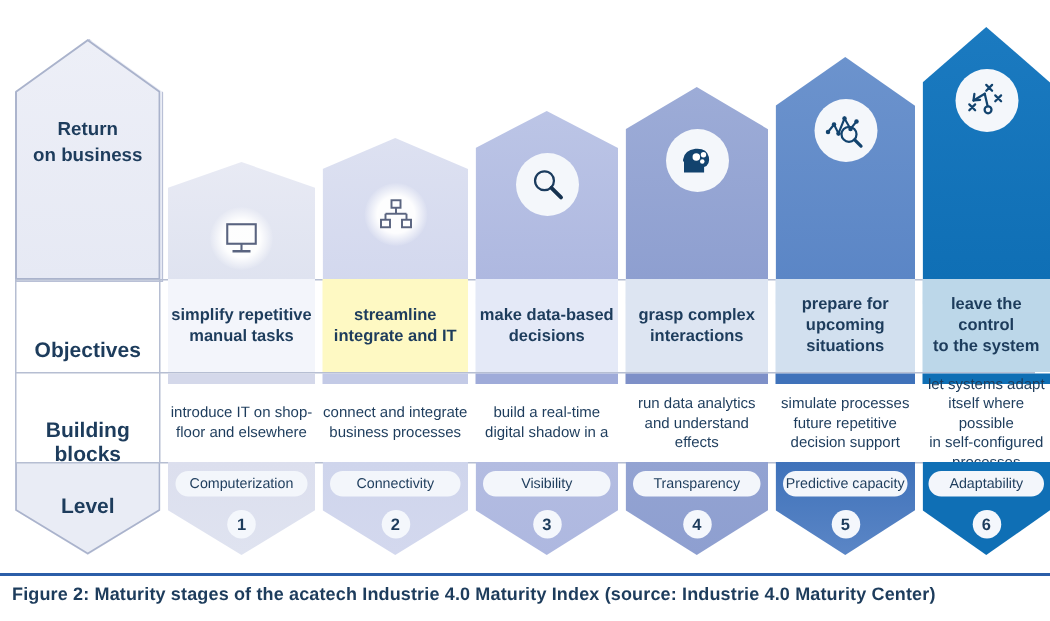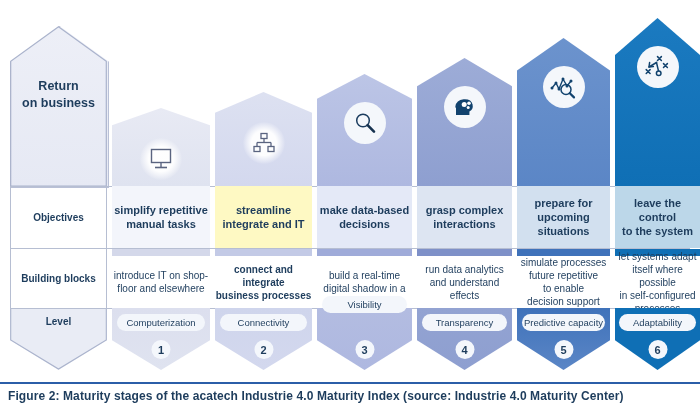--- a/index.html
+++ b/index.html
@@ -48,21 +48,21 @@
   }
 
   
   .cell{
     position:absolute;left:0;width:100%;
     display:flex;align-items:center;justify-content:center;
     text-align:center;box-sizing:border-box;
   }
   .cell-objectives{font-size:11px;font-weight:bold;line-height:1.3;}
   .cell-blocks{font-size:10px;line-height:1.3;}
-  .rowlabel{font-size:10px;font-weight:bold;}
+  .rowlabel{font-size:14px;font-weight:bold;margin-top:16px;}
 
   
   .capbar{position:absolute;left:0;width:100%;height:7px;}
 
   
   .chev{
     position:absolute;left:0;width:100%;
     clip-path:polygon(0% 0%, 100% 0%, 100% 52%, 50% 100%, 0% 52%);
   }
   .levelpill{
@@ -234,21 +234,21 @@
       <div class="cell cell-objectives" style="left:215px;top:186px;width:97px;height:62px;position:absolute;
      background:#fef9c3;flex-direction:column;">
         <div style="width:100%;">
           <div>streamline</div>
           <div>integrate and IT</div>
         </div>
       </div>
       <div class="capbar" style="left:215px;top:249px;width:97px;height:7px;background:#c3cae6;"></div>
       <div class="cell cell-blocks" style="left:215px;top:256px;width:97px;height:52px;position:absolute;
      background:#ffffff;flex-direction:column;">
-        <div style="width:100%;font-weight:bold;">
+        <div style="width:100%;">
           <div>connect and integrate</div>
           <div>business processes</div>
         </div>
       </div>
       <div class="chev" style="left:215px;top:308px;width:97px;height:62px;
      background:linear-gradient(180deg, #cfd5ec 0%, #d3d8ee 100%);"></div>
       <div class="levelpill" style="left:219.85px;width:87.3px;top:314px;position:absolute;">Connectivity</div>
       <div class="numcircle" style="left:263.5px;top:340px;transform:translateX(-50%);position:absolute;">2</div>
       <div class="cell cell-objectives" style="left:317px;top:186px;width:95px;height:62px;position:absolute;
      background:#e4e9f7;flex-direction:column;">
@@ -260,21 +260,21 @@
       <div class="capbar" style="left:317px;top:249px;width:95px;height:7px;background:#9fabd9;"></div>
       <div class="cell cell-blocks" style="left:317px;top:256px;width:95px;height:52px;position:absolute;
      background:#ffffff;flex-direction:column;text-align:center;">
         <div style="width:100%;">
           <div>build a real-time</div>
           <div>digital shadow in a</div>
         </div>
       </div>
       <div class="chev" style="left:317px;top:308px;width:95px;height:62px;
      background:linear-gradient(180deg, #b3bce1 0%, #aeb8e0 100%);"></div>
-      <div class="levelpill" style="left:321.75px;width:85.5px;top:296px;position:absolute;">Visibility</div>
+      <div class="levelpill" style="left:321.75px;width:85.5px;top:314px;position:absolute;">Visibility</div>
       <div class="numcircle" style="left:364.5px;top:340px;transform:translateX(-50%);position:absolute;">3</div>
       <div class="cell cell-objectives" style="left:417px;top:186px;width:95px;height:62px;position:absolute;
      background:#dde5f2;flex-direction:column;">
         <div style="width:100%;">
           <div>grasp complex</div>
           <div>interactions</div>
         </div>
       </div>
       <div class="capbar" style="left:417px;top:249px;width:95px;height:7px;background:#7e90c8;"></div>
       <div class="cell cell-blocks" style="left:417px;top:256px;width:95px;height:52px;position:absolute;
@@ -294,21 +294,20 @@
           <div>prepare for</div>
           <div>upcoming situations</div>
         </div>
       </div>
       <div class="capbar" style="left:517px;top:249px;width:93px;height:7px;background:#3f72ba;"></div>
       <div class="cell cell-blocks" style="left:517px;top:256px;width:93px;height:52px;position:absolute;
      background:#ffffff;flex-direction:column;">
         <div style="width:100%;">
           <div>simulate processes</div>
           <div>future repetitive</div>
-          <div>to enable</div>
           <div>decision support</div>
         </div>
       </div>
       <div class="chev" style="left:517px;top:308px;width:93px;height:62px;
      background:linear-gradient(180deg, #3f72ba 0%, #5b86c6 100%);"></div>
       <div class="levelpill" style="left:521.65px;width:83.7px;top:314px;position:absolute;">Predictive capacity</div>
       <div class="numcircle" style="left:563.5px;top:340px;transform:translateX(-50%);position:absolute;">5</div>
       <div class="cell cell-objectives" style="left:615px;top:186px;width:85px;height:62px;position:absolute;
      background:#bcd7e9;flex-direction:column;">
         <div style="width:100%;">

